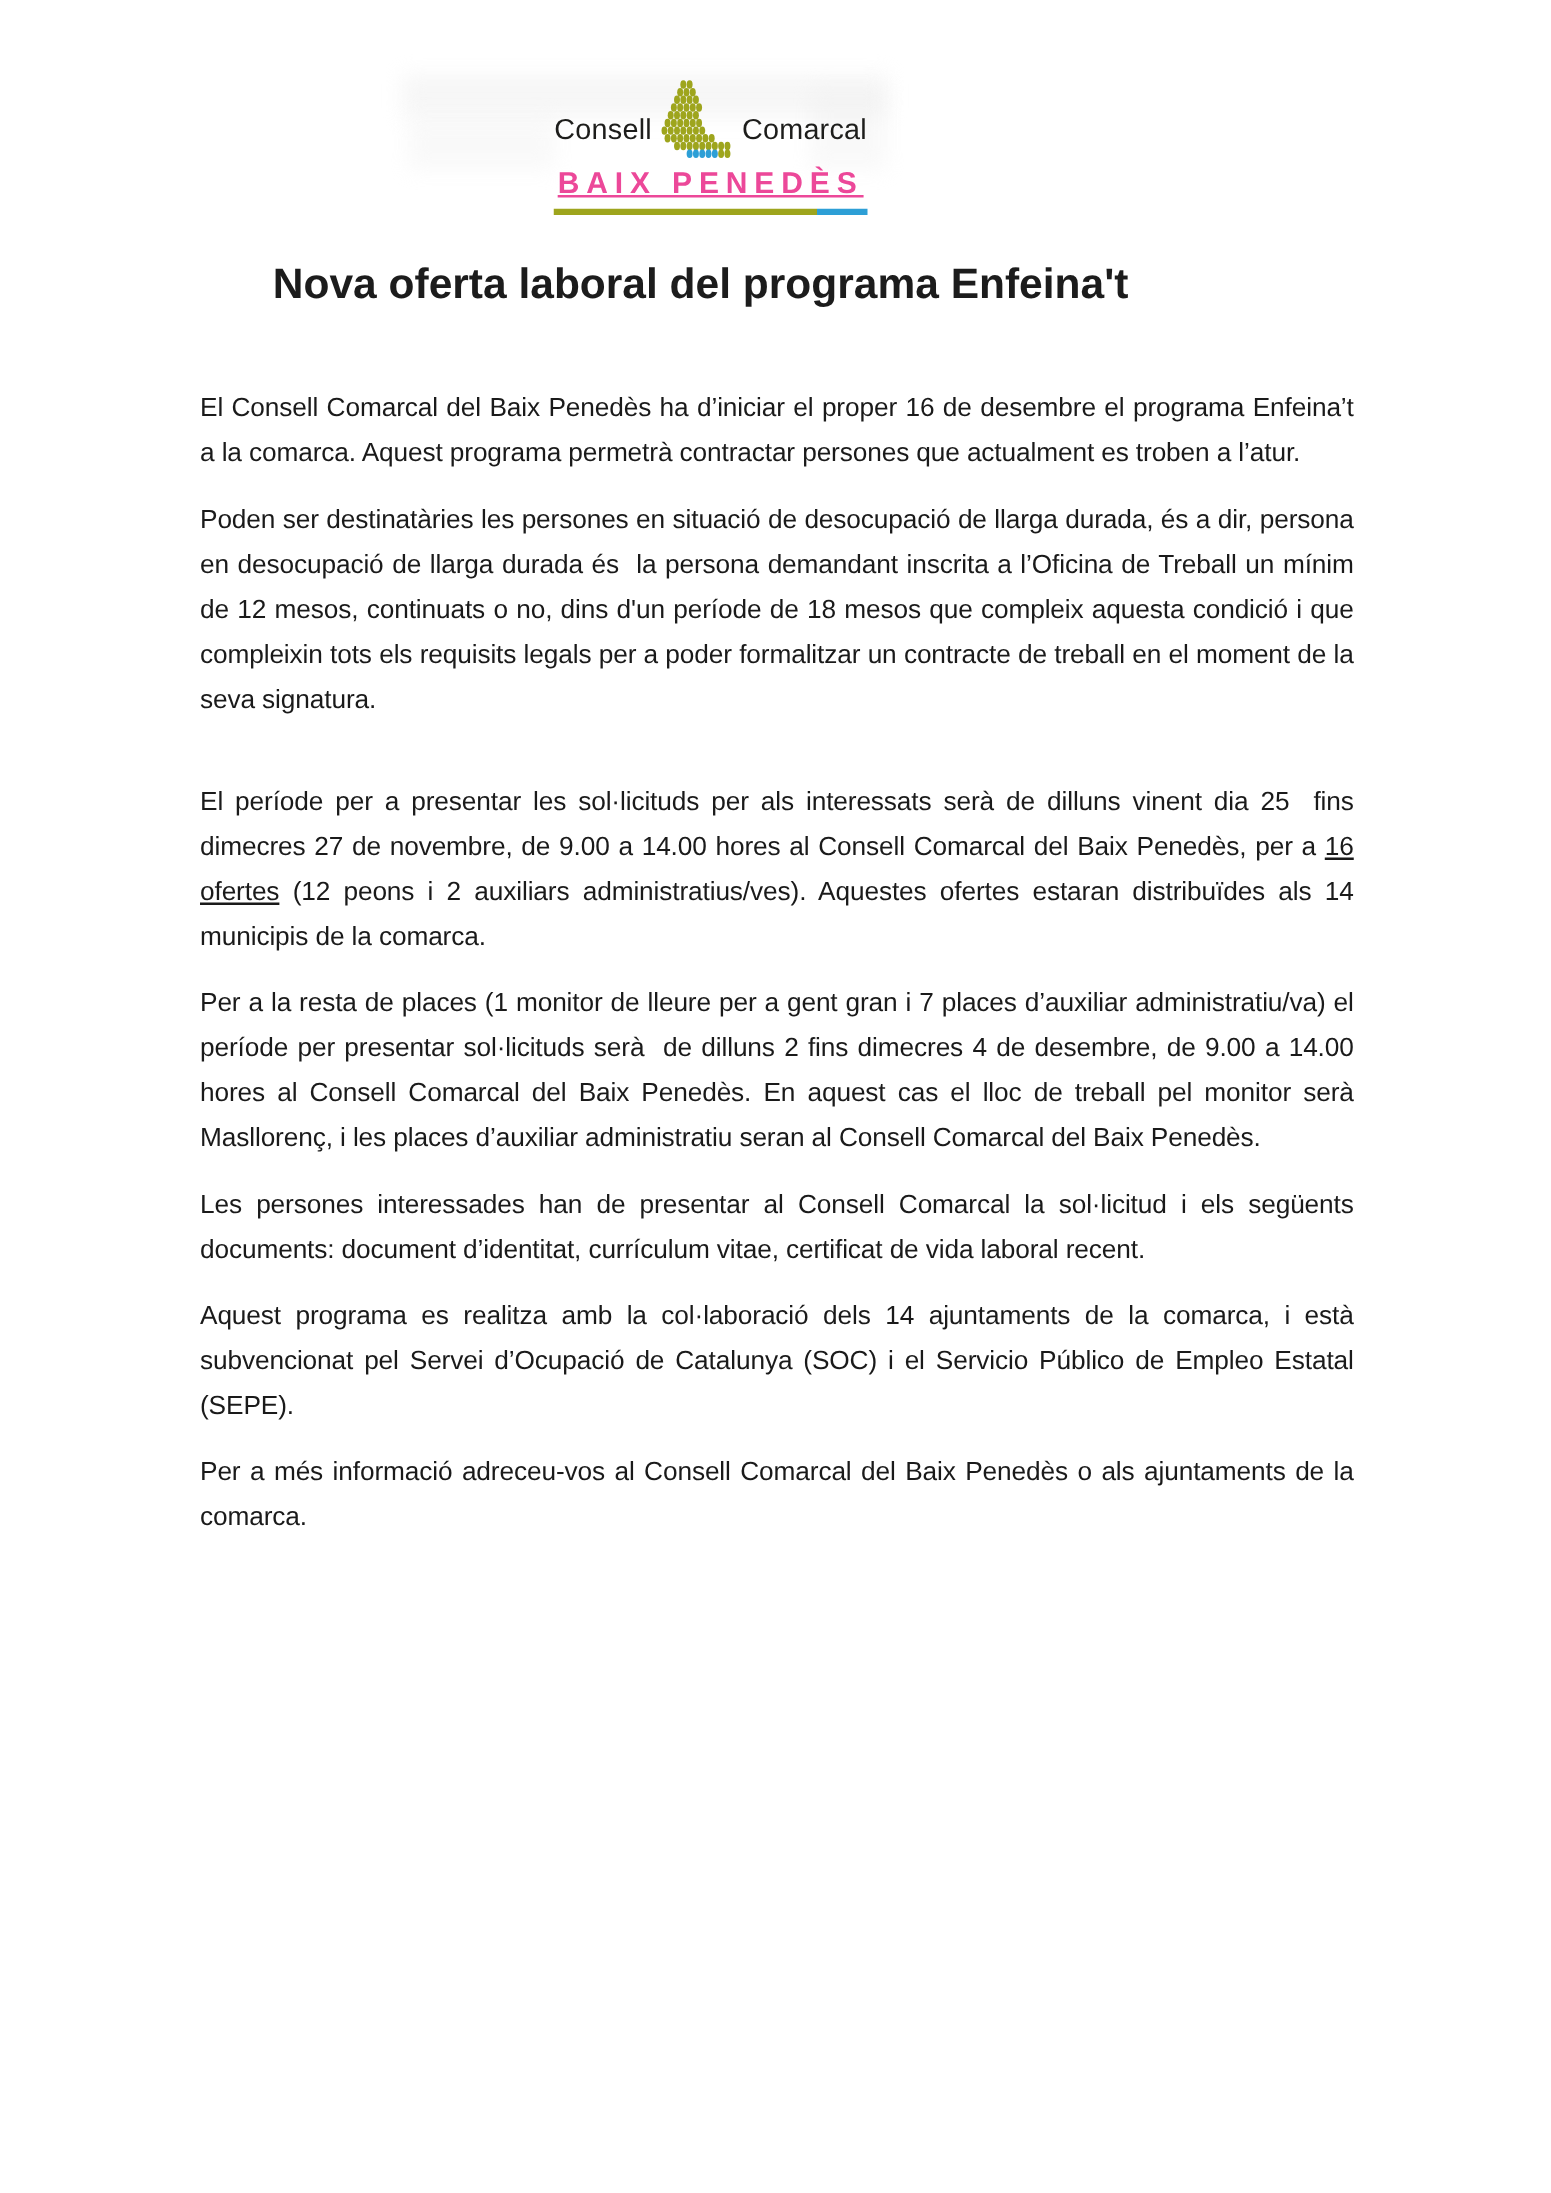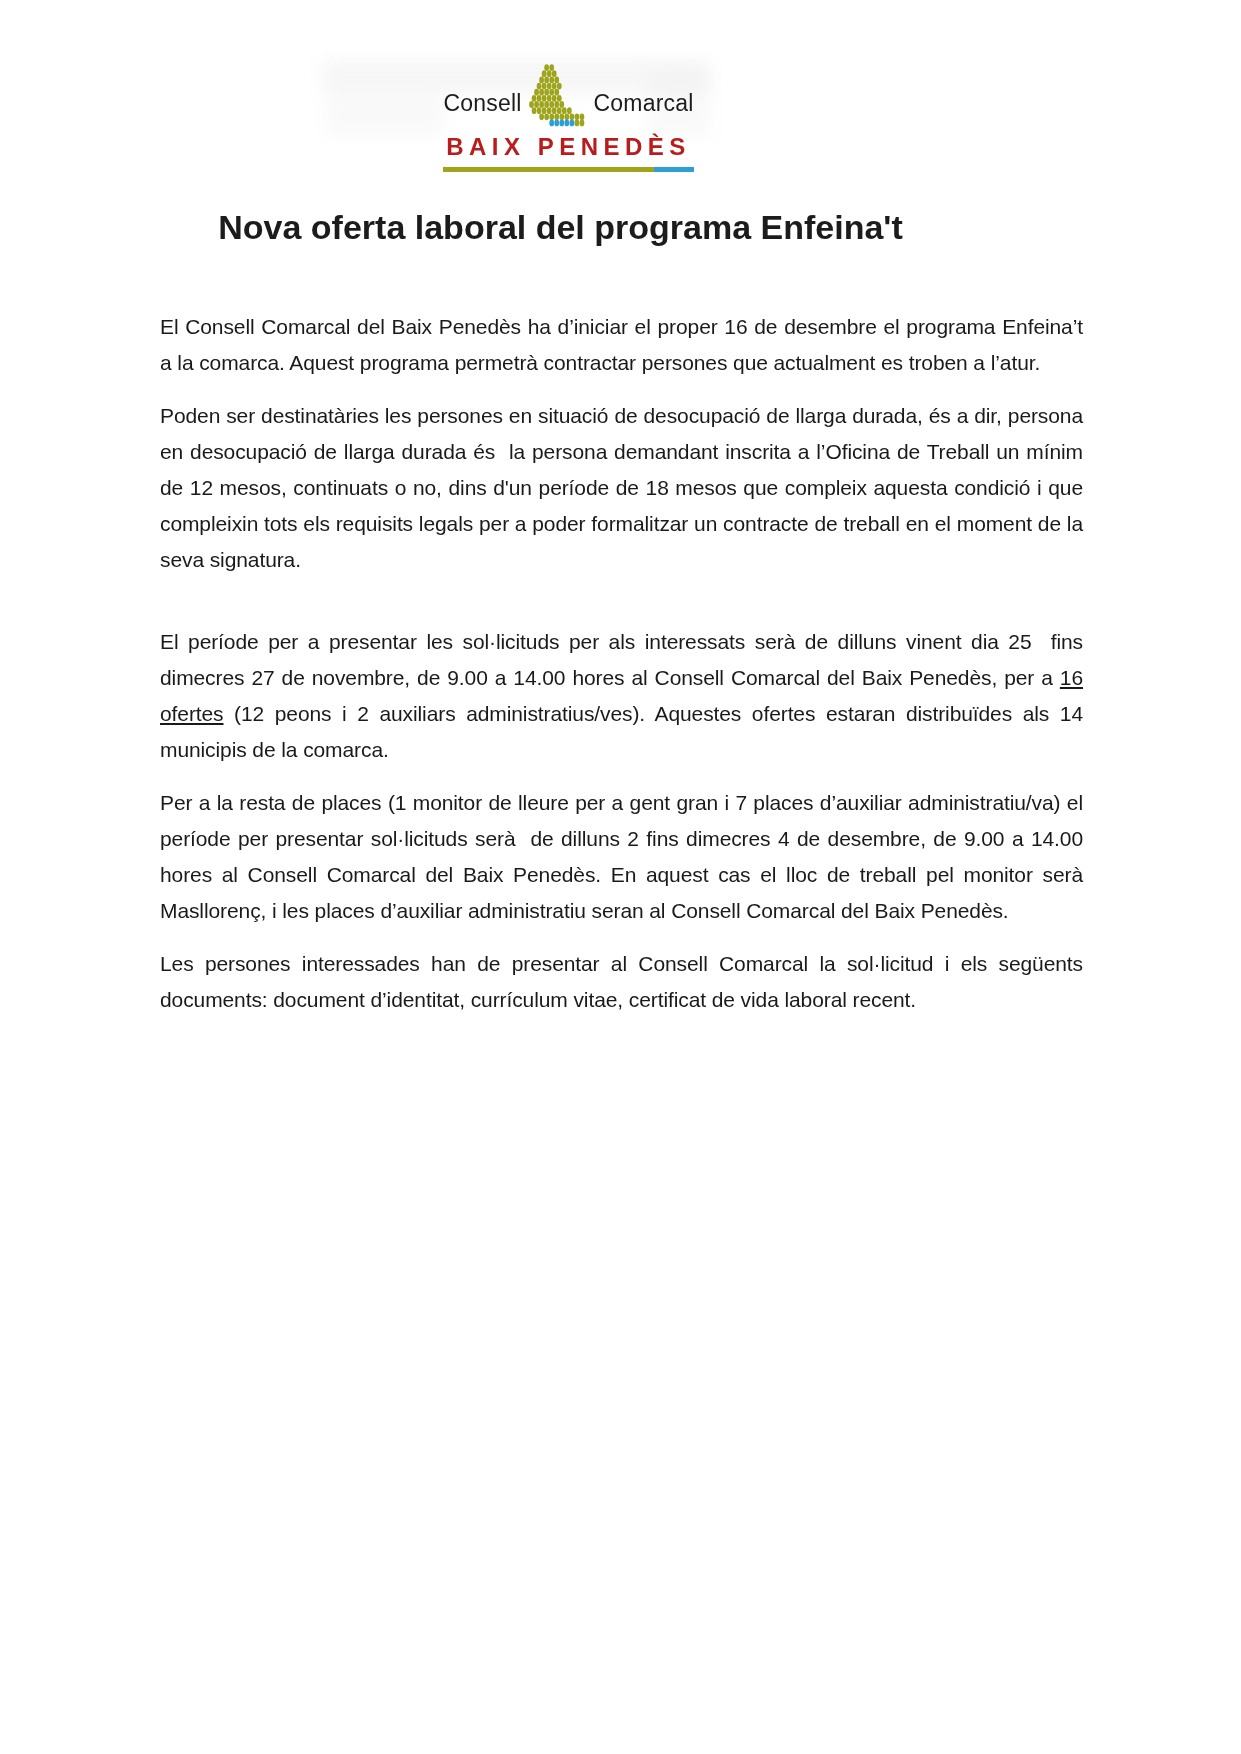--- a/index.html
+++ b/index.html
@@ -41,23 +41,24 @@
     font-size:23px;
     color:#1d1d1b;
     margin-bottom:13px;
     letter-spacing:.2px;
   }
   .logo-dots{display:block;}
   .logo-wordmark{
     margin-top:3px;
     font-size:24px;
     font-weight:bold;
-    color:#b91c1c;
+    color:#ec4899;
     letter-spacing:5.5px;
     white-space:nowrap;
+    text-decoration:underline;
   }
   .logo-bar{
     align-self:stretch;
     height:5px;
     margin-top:6px;
     background:linear-gradient(to right,#9ea51d 0 84%,#2d9fd6 84% 100%);
   }
   
   .doc-title{
     margin:36px 0 0 160px;
@@ -168,15 +169,17 @@
   </header>
 
   <h1 class="doc-title">Nova oferta laboral del programa Enfeina't</h1>
 
   <main class="doc-body">
     <p><span>El Consell Comarcal del Baix Penedès ha d’iniciar el proper 16 de desembre el programa Enfeina’t a la comarca. Aquest programa permetrà contractar persones que actualment es troben a l’atur.</span></p>
     <p><span>Poden ser destinatàries les persones en situació de desocupació de llarga durada, és a dir, </span><span class="bold">persona en desocupació de llarga durada és&nbsp; la persona demandant inscrita a l’Oficina de Treball un mínim de 12 mesos, continuats o no, dins d'un període de 18 mesos</span><span> que compleix aquesta condició i que compleixin tots els requisits legals per a poder formalitzar un contracte de treball en el moment de la seva signatura.</span></p>
     <p class="gap-before"><span>El període per a presentar les sol·licituds per als interessats serà de </span><span class="bold">dilluns vinent dia 25&nbsp; fins dimecres 27 de novembre, de 9.00 a 14.00 hores al Consell Comarcal del Baix Penedès,</span><span> per a </span><span class="underline">16 ofertes</span><span> (12 peons i 2 auxiliars administratius/ves). Aquestes ofertes estaran distribuïdes als 14 municipis de la comarca.</span></p>
     <p><span>Per a la resta de places (1 monitor de lleure per a gent gran i 7 places d’auxiliar administratiu/va) el període per presentar sol·licituds serà&nbsp; de </span><span class="bold">dilluns 2 fins dimecres 4 de desembre, de 9.00 a 14.00 hores al Consell Comarcal del Baix Penedès.</span><span> En aquest cas el lloc de treball pel monitor serà Masllorenç, i les places d’auxiliar administratiu seran al Consell Comarcal del Baix Penedès.</span></p>
     <p><span>Les persones interessades han de presentar al Consell Comarcal la sol·licitud i els següents documents: document d’identitat, currículum vitae, certificat de vida laboral recent.</span></p>
+    <p><span>Aquest programa es realitza amb la col·laboració dels 14 ajuntaments de la comarca, i està subvencionat pel Servei d’Ocupació de Catalunya (SOC) i el Servicio Público de Empleo Estatal (SEPE).</span></p>
+    <p><span>Per a més informació adreceu-vos al Consell Comarcal del Baix Penedès o als ajuntaments de la comarca.</span></p>
   </main>
 
 </div>
 
 </body></html>

